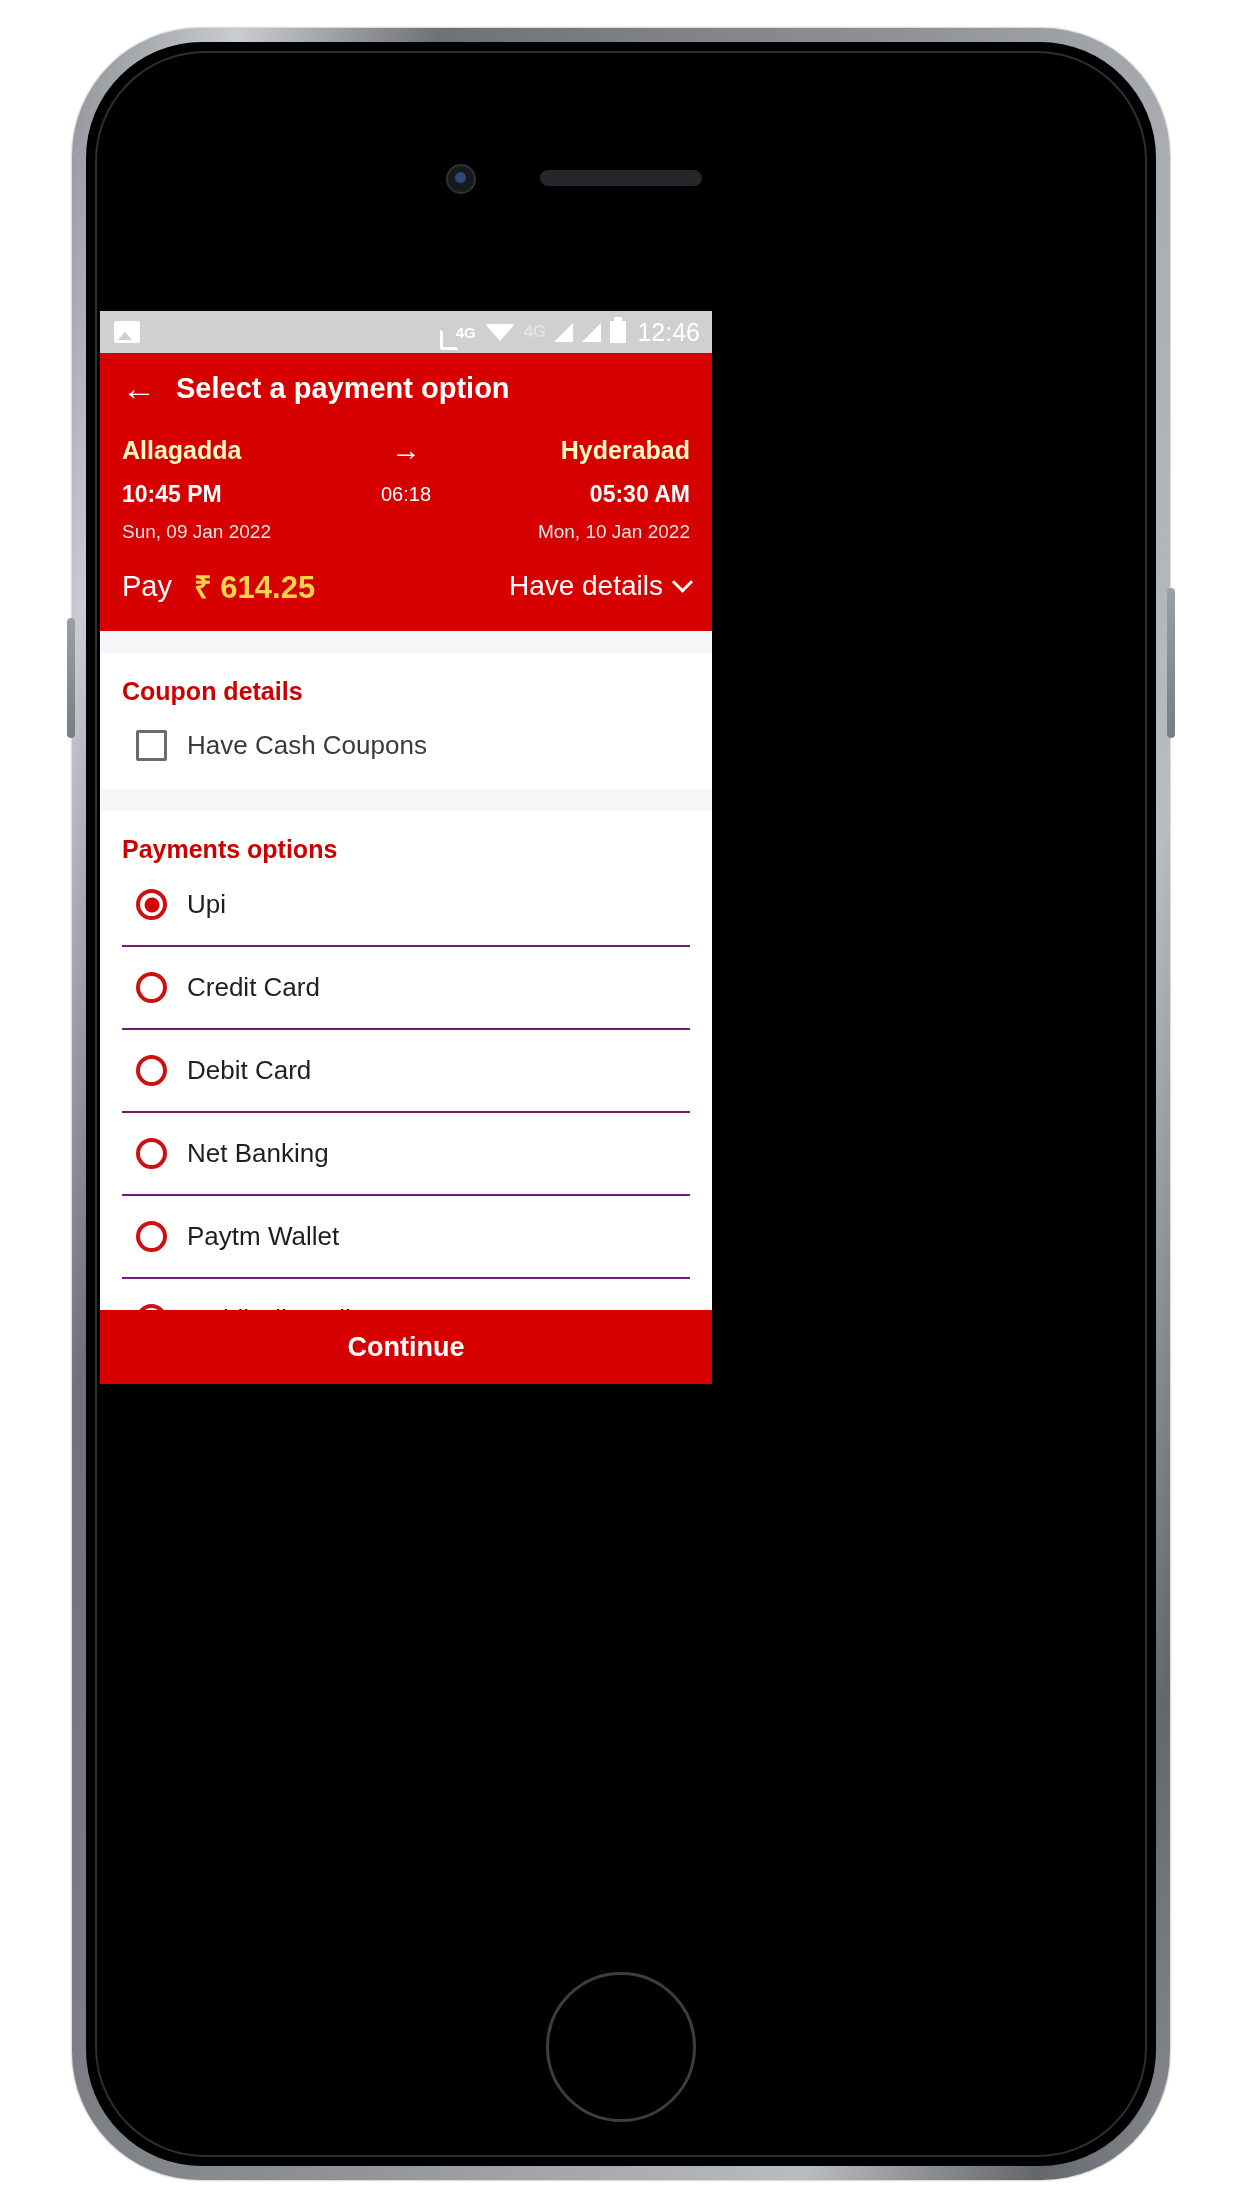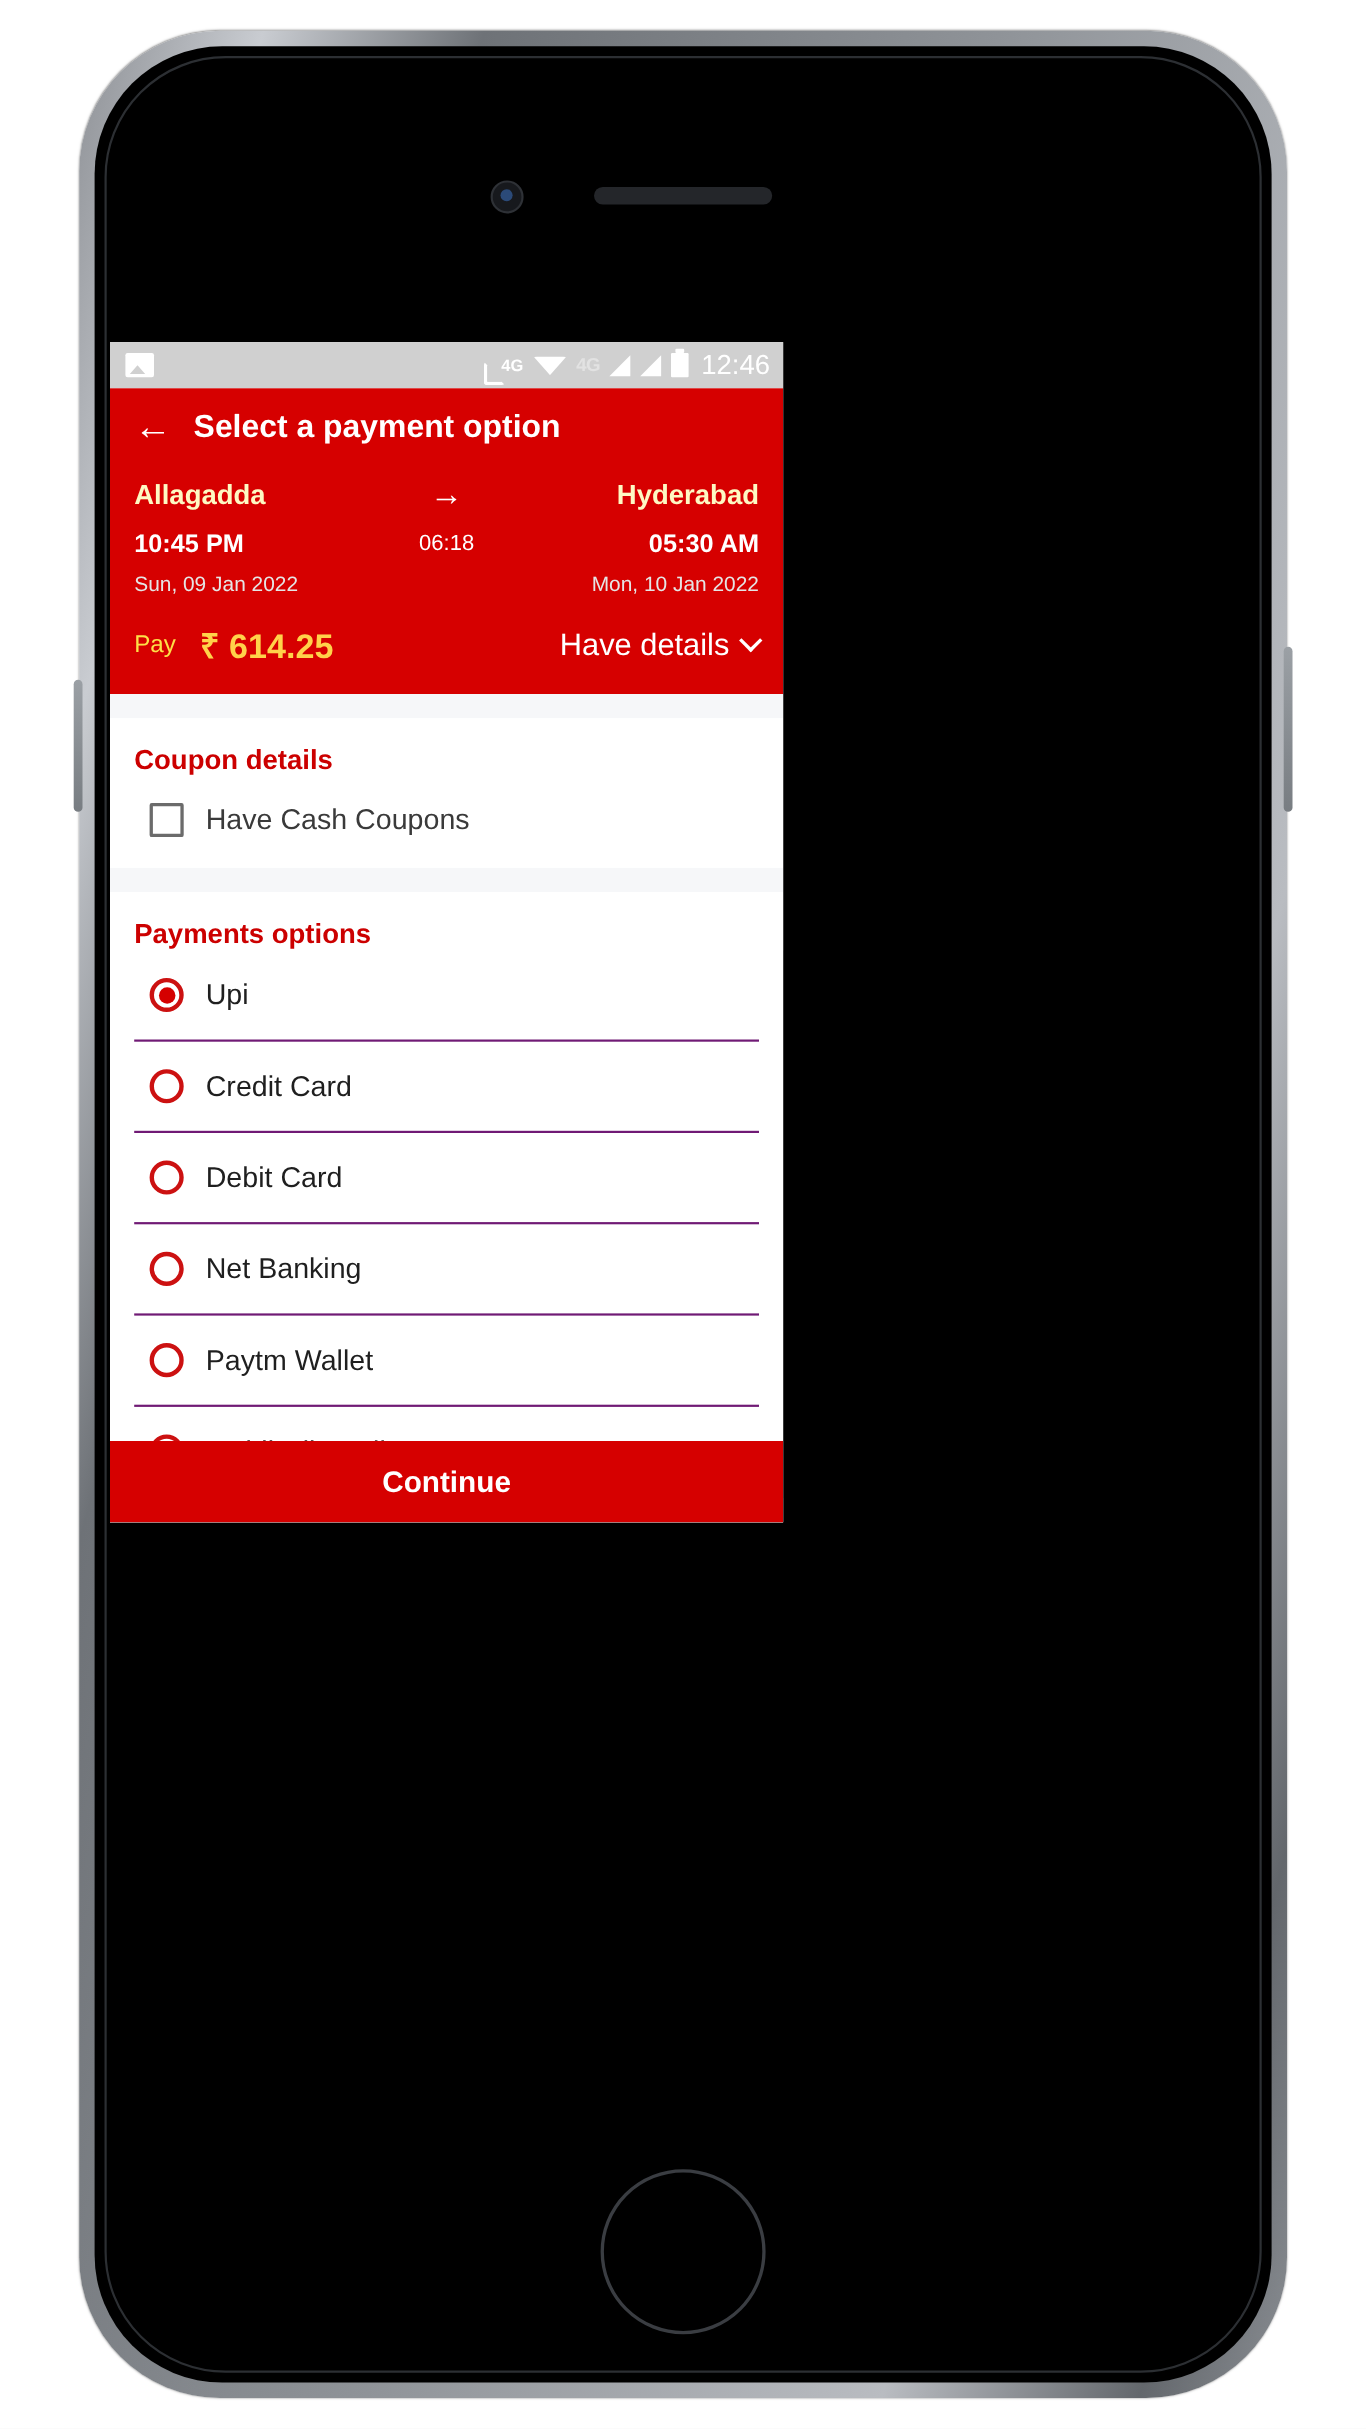--- a/index.html
+++ b/index.html
@@ -211,21 +211,21 @@
   .j-dur { color: #ffffff; font-size: 20px; }
   .j-date { color: #e5e5e5; font-size: 19px; }
   .row-gap-a { margin-top: 16px; gap: 20px; }
   .row-gap-b { margin-top: 13px; }
 
   .pay-row {
     display: flex;
     align-items: center;
     padding: 22px 0 24px 0;
   }
-  .pay-label { color: #fde047; font-size: 22px; }
+  .pay-label { color: #ffffff; font-size: 29px; }
   .pay-amount {
     color: #ffd24a;
     font-size: 31px;
     font-weight: bold;
     margin-left: 22px;
   }
   .view-details {
     margin-left: auto;
     display: flex;
     align-items: center;

